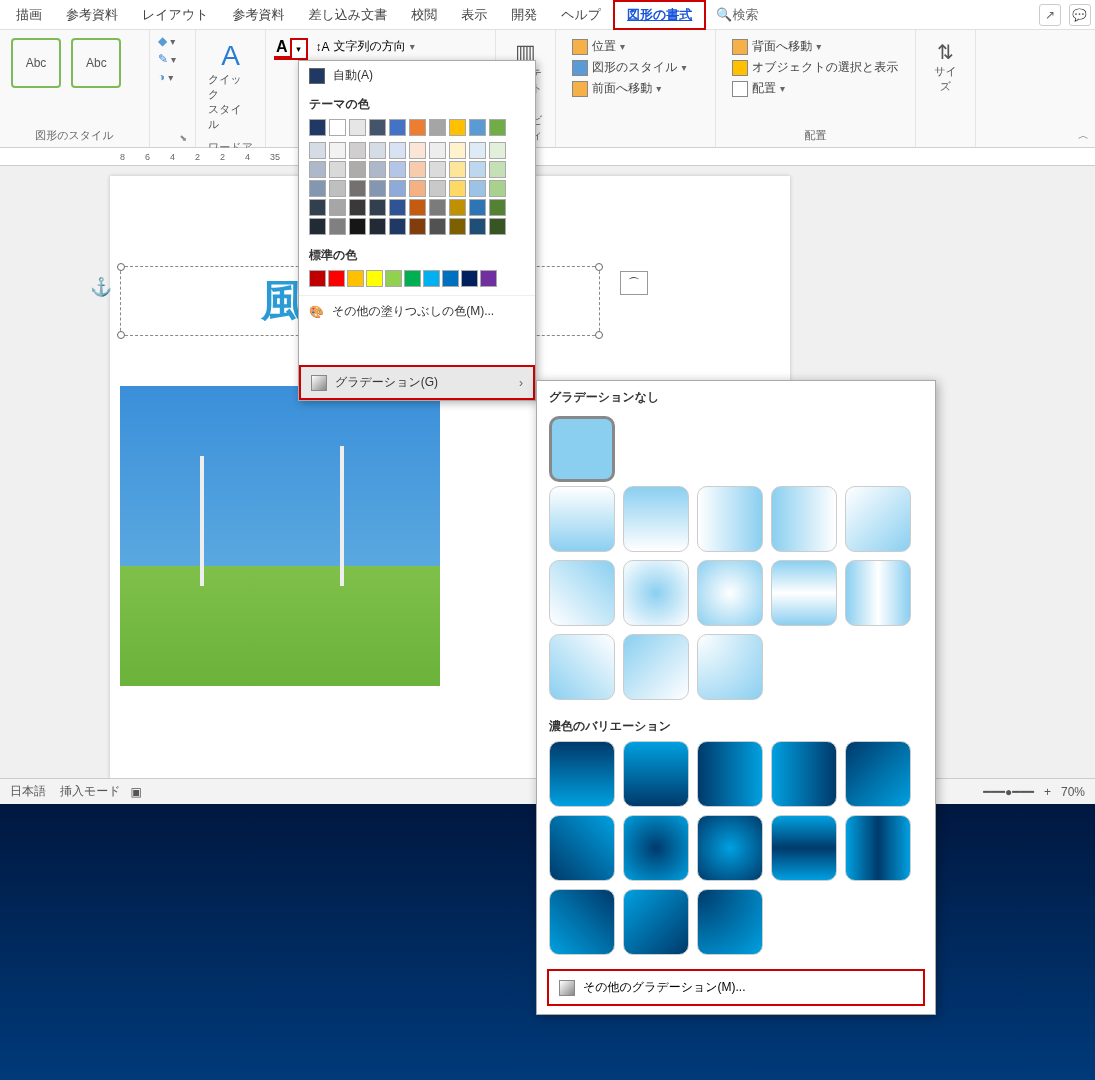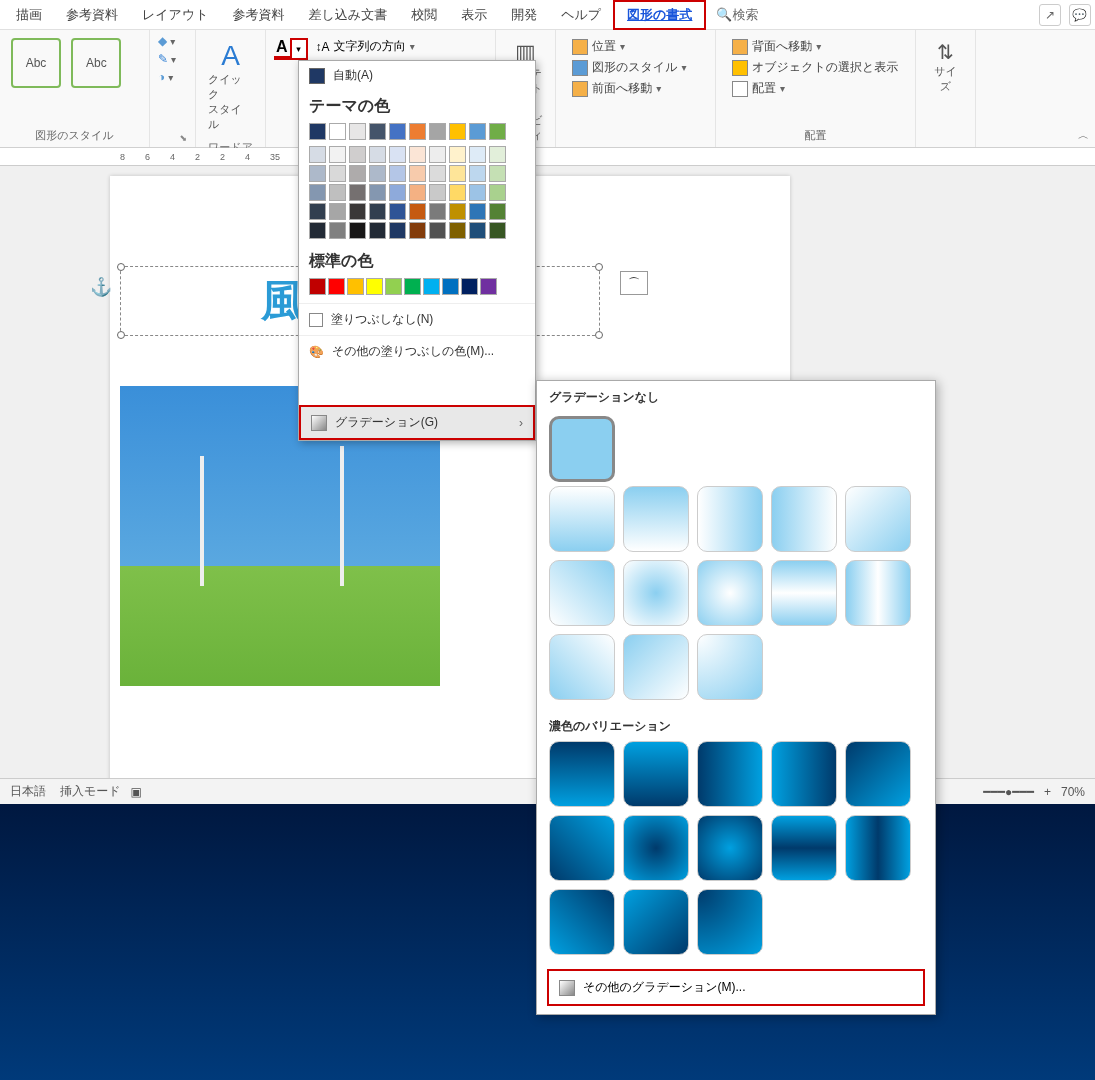--- a/index.html
+++ b/index.html
@@ -33,21 +33,21 @@
 .anchor{position:absolute;left:90px;top:110px;color:#2b7cd3;font-size:18px;}
 .layout-icon{position:absolute;left:620px;top:105px;width:28px;height:24px;border:1px solid #999;background:#fff;display:flex;align-items:center;justify-content:center;}
 .photo{position:absolute;left:120px;top:220px;width:320px;height:300px;background:linear-gradient(to bottom,#3a8fd9 0%,#5aa8e0 60%,#7fc04a 60%,#6ab23a 100%);}
 .windmill{position:absolute;background:#f5f5f5;}
 .wm-pole{width:4px;background:#eee;}
 .statusbar{position:absolute;left:0;top:778px;width:1095px;height:26px;background:#f3f3f3;border-top:1px solid #ccc;display:flex;align-items:center;padding:0 10px;font-size:12px;color:#555;}
 .statusbar .right{margin-left:auto;display:flex;align-items:center;gap:10px;}
 .desktop-bg{position:absolute;left:0;top:804px;width:1095px;height:276px;background:linear-gradient(to bottom,#001840,#003a7a);}
 .color-dropdown{position:absolute;left:298px;top:60px;width:238px;background:#fff;border:1px solid #aaa;box-shadow:2px 2px 8px rgba(0,0,0,0.3);z-index:20;}
 .cd-row{padding:6px 10px;font-size:12px;color:#333;display:flex;align-items:center;gap:8px;}
-.cd-section{padding:6px 10px;font-size:16px;font-weight:bold;color:#333;}
+.cd-section{padding:6px 10px;font-size:12px;font-weight:bold;color:#333;}
 .swatch-grid{display:grid;grid-template-columns:repeat(10,18px);gap:2px;padding:0 10px 6px;}
 .sw{width:17px;height:17px;border:1px solid #aaa;}
 .std-row{display:flex;gap:2px;padding:0 10px 8px;}
 .cd-item{padding:7px 10px;font-size:12px;color:#333;display:flex;align-items:center;gap:8px;border-top:1px solid #eee;}
 .cd-item.highlighted{border:2px solid #c00;background:#e8e8e8;margin-top:38px;}
 .cd-item .arrow{margin-left:auto;color:#666;}
 .gradient-panel{position:absolute;left:536px;top:380px;width:400px;background:#fff;border:1px solid #aaa;box-shadow:2px 2px 10px rgba(0,0,0,0.3);z-index:25;padding-bottom:4px;}
 .gp-section{padding:8px 12px 6px;font-size:12px;font-weight:bold;color:#333;}
 .gp-grid{display:grid;grid-template-columns:repeat(5,66px);gap:8px;padding:0 12px 10px;}
 .gp-sw{width:66px;height:66px;border-radius:10px;border:1px solid #ccc;}
@@ -311,24 +311,20 @@
       <div class="sw" style="background: rgb(255, 192, 0);"></div>
       <div class="sw" style="background: rgb(255, 255, 0);"></div>
       <div class="sw" style="background: rgb(146, 208, 80);"></div>
       <div class="sw" style="background: rgb(0, 176, 80);"></div>
       <div class="sw" style="background: rgb(0, 176, 240);"></div>
       <div class="sw" style="background: rgb(0, 112, 192);"></div>
       <div class="sw" style="background: rgb(0, 32, 96);"></div>
       <div class="sw" style="background: rgb(112, 48, 160);"></div>
     </div>
   <div class="cd-item">
-    <span style="width:14px;height:14px;border:1px solid #888"></span>
-    <span>塗りつぶしなし(N)</span>
-  </div>
-  <div class="cd-item">
     <span>🎨</span>
     <span>その他の塗りつぶしの色(M)...</span>
   </div>
   <div class="cd-item highlighted">
     <span class="mini-icon"></span>
     <span>グラデーション(G)</span>
     <span class="arrow">›</span>
   </div>
 </div>
 

